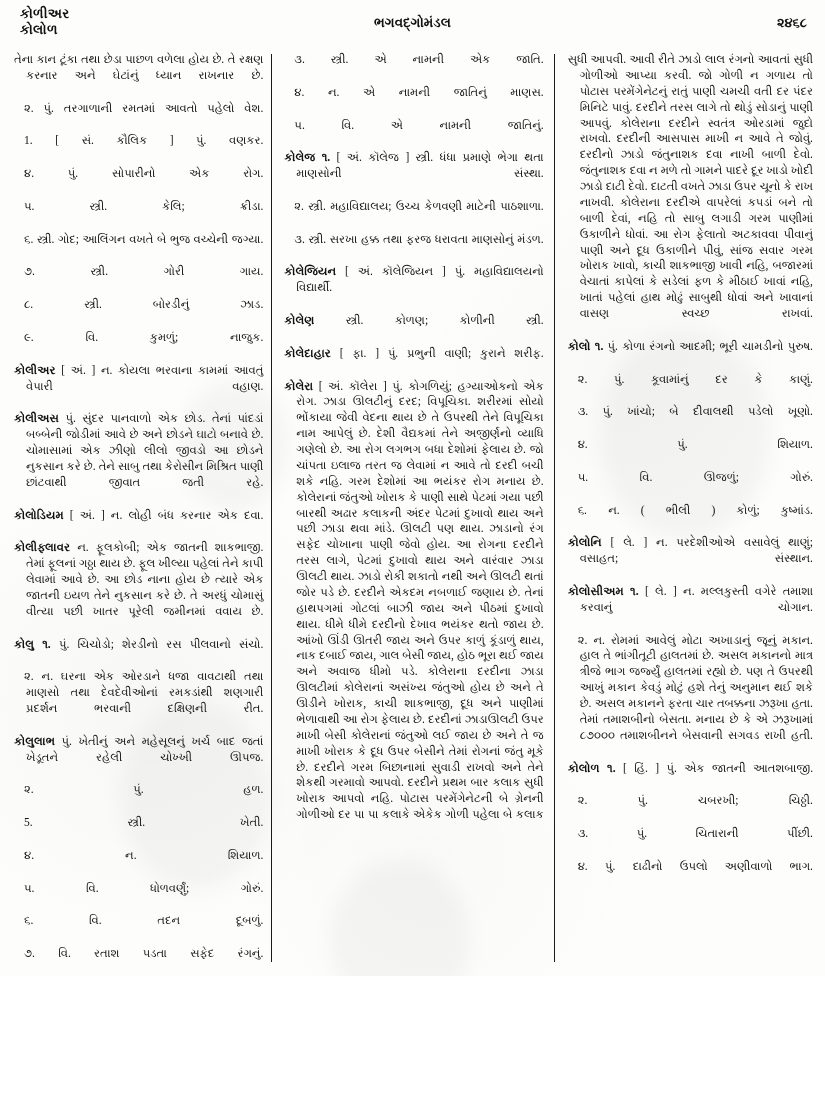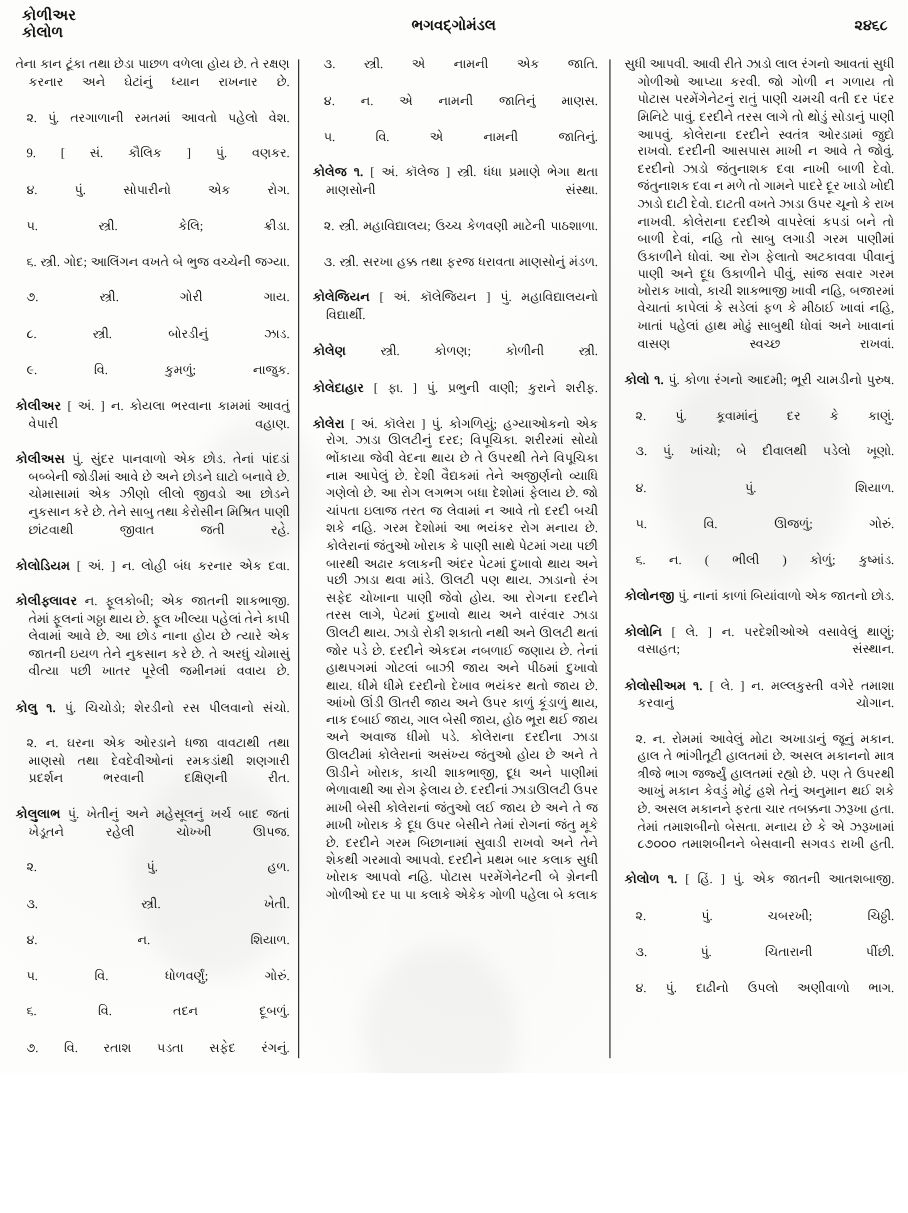--- a/index.html
+++ b/index.html
@@ -149,36 +149,36 @@
       <div>કોલોળ</div>
     </div>
     <div class="hdr-center">ભગવદ્ગોમંડલ</div>
     <div class="hdr-right">૨૪૬૮</div>
   </div>
 
   <div id="columns">
     <div class="col col-1">
         <div class="cont"><span>તેના કાન ટૂંકા તથા છેડા પાછળ વળેલા હોય છે. તે રક્ષણ કરનાર અને ઘેટાંનું ધ્યાન રાખનાર છે.</span></div>
         <div class="sense"><span>૨. પું. તરગાળાની રમતમાં આવતો પહેલો વેશ.</span></div>
-        <div class="sense"><span>9. [ સં. કૌલિક ] પું. વણકર.</span></div>
+        <div class="sense"><span>1. [ સં. કૌલિક ] પું. વણકર.</span></div>
         <div class="sense"><span>૪. પું. સોપારીનો એક રોગ.</span></div>
         <div class="sense"><span>૫. સ્ત્રી. કેલિ; ક્રીડા.</span></div>
         <div class="sense"><span>૬. સ્ત્રી. ગોદ; આલિંગન વખતે બે ભુજ વચ્ચેની જગ્યા.</span></div>
         <div class="sense"><span>૭. સ્ત્રી. ગોરી ગાય.</span></div>
         <div class="sense"><span>૮. સ્ત્રી. બોરડીનું ઝાડ.</span></div>
         <div class="sense"><span>૯. વિ. કુમળું; નાજુક.</span></div>
         <div class="entry"><span class="headword">કોલીઅર</span> <span class="etym">[ અં. ]</span> <span>ન. કોયલા ભરવાના કામમાં આવતું વેપારી વહાણ.</span></div>
         <div class="entry"><span class="headword">કોલીઅસ</span> <span>પું. સુંદર પાનવાળો એક છોડ. તેનાં પાંદડાં બબ્બેની જોડીમાં આવે છે અને છોડને ઘાટો બનાવે છે. ચોમાસામાં એક ઝીણો લીલો જીવડો આ છોડને નુકસાન કરે છે. તેને સાબુ તથા કેરોસીન મિશ્રિત પાણી છાંટવાથી જીવાત જતી રહે.</span></div>
         <div class="entry"><span class="headword">કોલોડિયમ</span> <span class="etym">[ અં. ]</span> <span>ન. લોહી બંધ કરનાર એક દવા.</span></div>
         <div class="entry"><span class="headword">કોલીફ્લાવર</span> <span>ન. ફૂલકોબી; એક જાતની શાકભાજી. તેમાં ફૂલનાં ગઠ્ઠા થાય છે. ફૂલ ખીલ્યા પહેલાં તેને કાપી લેવામાં આવે છે. આ છોડ નાના હોય છે ત્યારે એક જાતની ઇયળ તેને નુકસાન કરે છે. તે અરધું ચોમાસું વીત્યા પછી ખાતર પૂરેલી જમીનમાં વવાય છે.</span></div>
         <div class="entry"><span class="headword">કોલુ</span> <span class="num">૧.</span> <span>પું. ચિચોડો; શેરડીનો રસ પીલવાનો સંચો.</span></div>
         <div class="sense"><span>૨. ન. ઘરના એક ઓરડાને ધજા વાવટાથી તથા માણસો તથા દેવદેવીઓનાં રમકડાંથી શણગારી પ્રદર્શન ભરવાની દક્ષિણની રીત.</span></div>
         <div class="entry"><span class="headword">કોલુલાભ</span> <span>પું. ખેતીનું અને મહેસૂલનું ખર્ચ બાદ જતાં ખેડૂતને રહેલી ચોખ્ખી ઊપજ.</span></div>
         <div class="sense"><span>૨. પું. હળ.</span></div>
-        <div class="sense"><span>૩. સ્ત્રી. ખેતી.</span></div>
+        <div class="sense"><span>5. સ્ત્રી. ખેતી.</span></div>
         <div class="sense"><span>૪. ન. શિયાળ.</span></div>
         <div class="sense"><span>૫. વિ. ધોળવર્ણું; ગોરું.</span></div>
         <div class="sense"><span>૬. વિ. તદન દૂબળું.</span></div>
         <div class="sense"><span>૭. વિ. રતાશ પડતા સફેદ રંગનું.</span></div>
         <div class="entry"><span class="headword">કોલૂ</span> <span class="num">૧.</span> <span>પું. લંગી; થાંભલાની આસપાસ બંને છેડે બાળકો બેસી ફેરવે છે તે રમતનું એક સાધન; ચેચ</span></div>
         <div class="sense"><span>૨. પું. ઝેર વેચવાનો ધંધો કરનાર માણસ; ધાંચી.</span></div>
       </div>
     <div class="rule"></div>
     <div class="col col-2">
         <div class="sense"><span>૩. સ્ત્રી. એ નામની એક જાતિ.</span></div>
@@ -194,21 +194,20 @@
       </div>
     <div class="rule"></div>
     <div class="col col-3">
         <div class="cont"><span>સુધી આપવી. આવી રીતે ઝાડો લાલ રંગનો આવતાં સુધી ગોળીઓ આપ્યા કરવી. જો ગોળી ન ગળાય તો પોટાસ પરમેંગેનેટનું રાતું પાણી ચમચી વતી દર પંદર મિનિટે પાવું. દરદીને તરસ લાગે તો થોડું સોડાનું પાણી આપવું. કોલેરાના દરદીને સ્વતંત્ર ઓરડામાં જુદો રાખવો. દરદીની આસપાસ માખી ન આવે તે જોવું. દરદીનો ઝાડો જંતુનાશક દવા નાખી બાળી દેવો. જંતુનાશક દવા ન મળે તો ગામને પાદરે દૂર ખાડો ખોદી ઝાડો દાટી દેવો. દાટતી વખતે ઝાડા ઉપર ચૂનો કે રાખ નાખવી. કોલેરાના દરદીએ વાપરેલાં કપડાં બને તો બાળી દેવાં, નહિ તો સાબુ લગાડી ગરમ પાણીમાં ઉકાળીને ધોવાં. આ રોગ ફેલાતો અટકાવવા પીવાનું પાણી અને દૂધ ઉકાળીને પીવું, સાંજ સવાર ગરમ ખોરાક ખાવો, કાચી શાકભાજી ખાવી નહિ, બજારમાં વેચાતાં કાપેલાં કે સડેલાં ફળ કે મીઠાઈ ખાવાં નહિ, ખાતાં પહેલાં હાથ મોઢું સાબુથી ધોવાં અને ખાવાનાં વાસણ સ્વચ્છ રાખવાં.</span></div>
         <div class="entry"><span class="headword">કોલો</span> <span class="num">૧.</span> <span>પું. કોળા રંગનો આદમી; ભૂરી ચામડીનો પુરુષ.</span></div>
         <div class="sense"><span>૨. પું. કૂવામાંનું દર કે કાણું.</span></div>
         <div class="sense"><span>૩. પું. ખાંચો; બે દીવાલથી પડેલો ખૂણો.</span></div>
         <div class="sense"><span>૪. પું. શિયાળ.</span></div>
         <div class="sense"><span>૫. વિ. ઊજળું; ગોરું.</span></div>
         <div class="sense"><span>૬. ન. ( ભીલી ) કોળું; કુષ્માંડ.</span></div>
-        <div class="entry"><span class="headword">કોલોનજી</span> <span>પું. નાનાં કાળાં બિયાંવાળો એક જાતનો છોડ.</span></div>
         <div class="entry"><span class="headword">કોલોનિ</span> <span class="etym">[ લે. ]</span> <span>ન. પરદેશીઓએ વસાવેલું થાણું; વસાહત; સંસ્થાન.</span></div>
         <div class="entry"><span class="headword">કોલોસીઅમ</span> <span class="num">૧.</span> <span class="etym">[ લે. ]</span> <span>ન. મલ્લકુસ્તી વગેરે તમાશા કરવાનું ચોગાન.</span></div>
         <div class="sense"><span>૨. ન. રોમમાં આવેલું મોટા અખાડાનું જૂનું મકાન. હાલ તે ભાંગીતૂટી હાલતમાં છે. અસલ મકાનનો માત્ર ત્રીજે ભાગ જર્જ્યું હાલતમાં રહ્યો છે. પણ તે ઉપરથી આખું મકાન કેવડું મોટું હશે તેનું અનુમાન થઈ શકે છે. અસલ મકાનને ફરતા ચાર તબક્કના ઝરૂખા હતા. તેમાં તમાશબીનો બેસતા. મનાય છે કે એ ઝરૂખામાં ૮૭૦૦૦ તમાશબીનને બેસવાની સગવડ રાખી હતી.</span></div>
         <div class="entry"><span class="headword">કોલોળ</span> <span class="num">૧.</span> <span class="etym">[ હિં. ]</span> <span>પું. એક જાતની આતશબાજી.</span></div>
         <div class="sense"><span>૨. પું. ચબરખી; ચિઠ્ઠી.</span></div>
         <div class="sense"><span>૩. પું. ચિતારાની પીંછી.</span></div>
         <div class="sense"><span>૪. પું. દાઢીનો ઉપલો અણીવાળો ભાગ.</span></div>
       </div>
   </div>
 

